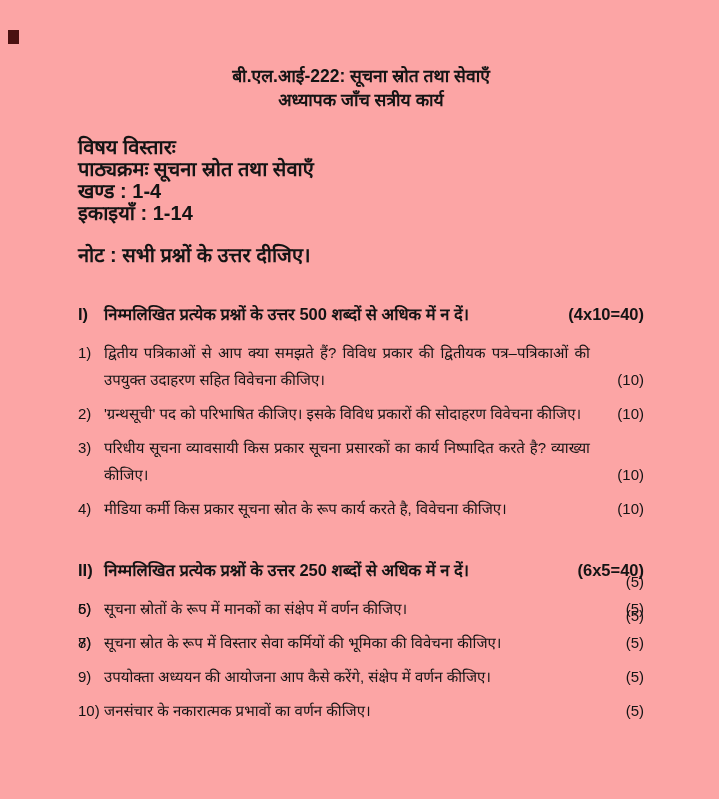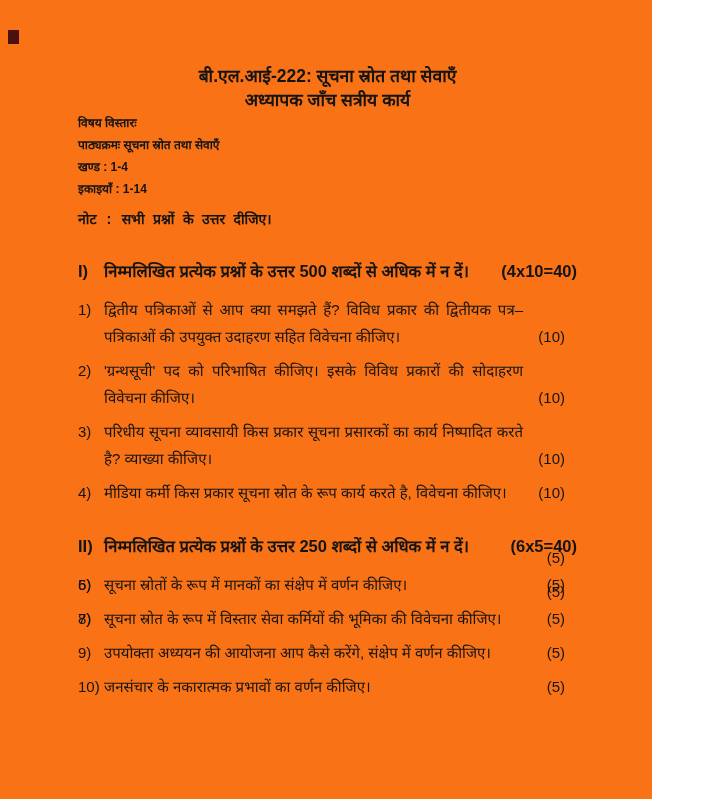--- a/index.html
+++ b/index.html
@@ -4,58 +4,58 @@
 <style>
   html, body { margin: 0; padding: 0; background: #ffffff; }
   body {
     width: 720px; height: 799px;
     font-family: "Liberation Sans", "DejaVu Sans", sans-serif;
     color: #141414;
     -webkit-font-smoothing: antialiased;
   }
   .page {
     position: relative;
-    width: 652px; height: 799px;
+    width: 719px; height: 799px;
     box-sizing: border-box;
     padding: 64px 75px 0 78px;
     overflow: hidden;
-    background: #f97316;
+    background: #fca5a5;
   }
   .artifact {
     position: absolute;
     left: 8px; top: 30px;
     width: 11px; height: 14px;
   }
   .title-block { text-align: center; font-weight: 700; font-size: 17.5px; line-height: 24px; }
   .meta {
     display: flex; justify-content: space-between;
-    margin-top: 0;
-    font-weight: 700; font-size: 12px; line-height: 22px;
+    margin-top: 24px;
+    font-weight: 700; font-size: 20px; line-height: 22px;
   }
   .meta-col-right { text-align: right; }
-  .note-line { margin-top: 9px; font-weight: 700; font-size: 14px; line-height: 22px; font-family: Liberation Mono, monospace; }
+  .note-line { margin-top: 20px; font-weight: 700; font-size: 20px; line-height: 22px; }
   .section-head {
     display: flex; align-items: baseline;
     margin-top: 28px;
     font-weight: 700; font-size: 16.5px; line-height: 24px;
   }
   .section-head .sec-num { flex: 0 0 26px; }
   .section-head .sec-instr { flex: 1 1 auto; }
-  .section-head .sec-marks { margin-left: 10px; white-space: nowrap; }
+  .section-head .sec-marks { margin-left: 10px; white-space: nowrap; margin-top: 8px; }
   .qlist { margin-top: 13px; }
   .q {
     position: relative;
     box-sizing: border-box;
     padding-left: 26px; padding-right: 54px;
     font-size: 15px; line-height: 27px;
     margin-bottom: 7px;
     text-align: justify;
   }
   .q .q-num { position: absolute; left: 0; top: 0; }
-  .q .q-marks { position: absolute; right: 12px; bottom: 0; }
+  .q .q-marks { position: absolute; right: 0; bottom: 0; }
 </style>
 </head>
 <body>
 
 <div class="page">
 
   <div class="artifact" style="background: rgb(74, 17, 17);"></div>
 
   <div class="title-block">
     <div>बी.एल.आई-222: सूचना स्रोत तथा सेवाएँ</div>

